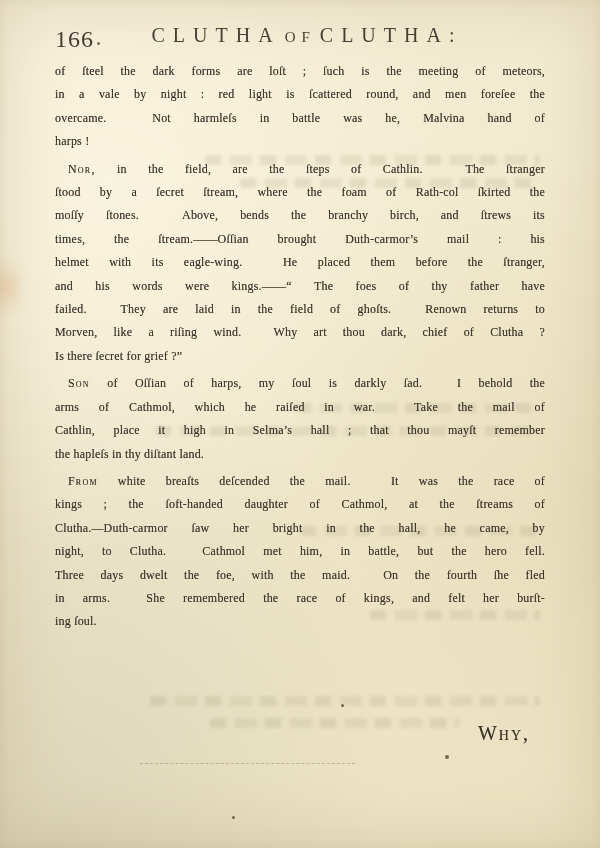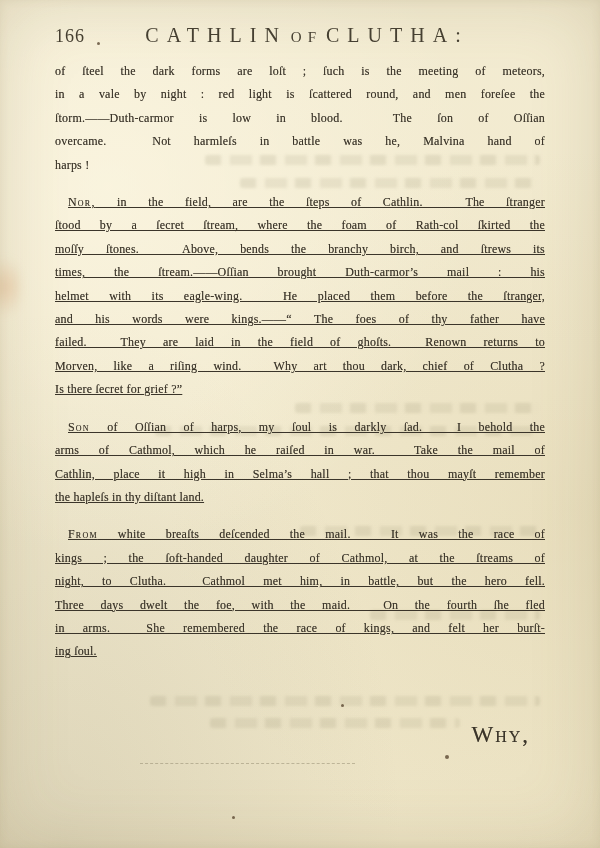--- a/index.html
+++ b/index.html
@@ -18,43 +18,43 @@
   .page::after{
     content:"";position:absolute;inset:0;pointer-events:none;
     box-shadow:inset 0 0 70px rgba(125,105,60,0.20), inset 0 0 10px rgba(125,105,60,0.10);
   }
   .textblock{
     position:absolute;left:55px;top:24px;width:490px;
   }
   .header{position:relative;height:24px;}
   .pagenum{
     position:absolute;left:0;top:2px;
-    font-size:18px;letter-spacing:1px;color:#433d30;
+    font-size:24px;letter-spacing:1px;color:#433d30;
   }
   .title{
     text-align:center;font-size:20px;color:#453f32;
     letter-spacing:8px;white-space:nowrap;padding-left:14px;
   }
   .title .of{font-size:15px;letter-spacing:6px;margin:0 4px;text-align:right;}
   .body{margin-top:12px;font-size:12px;}
   .para{margin:0;}
-  .para + .para{margin-top:14px;text-decoration:underline;}
+  .para + .para{margin-top:4px;}
   .line{
     line-height:23.4px;
     text-align:justify;
     text-align-last:justify;
     letter-spacing:0.2px;
     text-shadow:0 0 0.5px rgba(59,53,42,0.55);
   }
   .line.last{text-align:justify;text-align-last:left;}
   .line.ind{text-indent:13px;}
   .lead{font-variant:small-caps;letter-spacing:1.2px;}
   .catchword{
     position:absolute;top:722px;right:70px;
-    font-size:23px;font-variant:small-caps;letter-spacing:2px;
+    font-size:20px;font-variant:small-caps;letter-spacing:2px;
     color:#3b352a;text-shadow:0 0 0.5px rgba(59,53,42,0.55);
   }
   
   .ghost{
     position:absolute;height:10px;border-radius:3px;
     background:repeating-linear-gradient(90deg,
       rgba(138,131,99,0.30) 0px, rgba(138,131,99,0.30) 16px,
       rgba(138,131,99,0.02) 16px, rgba(138,131,99,0.02) 25px,
       rgba(138,131,99,0.24) 25px, rgba(138,131,99,0.24) 47px,
       rgba(138,131,99,0.02) 47px, rgba(138,131,99,0.02) 55px);
@@ -94,28 +94,27 @@
       <div class="speck" style="top: 704px; left: 341px; width: 3px; height: 3px;"></div>
       <div class="speck" style="top: 42px; left: 97px; width: 3px; height: 3px;"></div>
       <div class="speck" style="top: 816px; left: 232px; width: 3px; height: 3px;"></div>
       <div class="dashline" style="top: 763px; left: 140px; width: 215px;"></div>
     </div>
 
   <div class="textblock">
     <div class="header">
       <span class="pagenum">166</span>
       <div class="title">
-        <span>CATHLIN</span><span class="of">OF</span><span>CLUTHA:</span>
+        <span>CLUTHA</span><span class="of">OF</span><span>CLUTHA:</span>
       </div>
     </div>
     <div class="body" id="page-body">
         <div class="para">
           <div class="line">of ſteel the dark forms are loſt ; ſuch is the meeting of meteors,</div>
           <div class="line">in a vale by night : red light is ſcattered round, and men foreſee the</div>
-          <div class="line">ſtorm.——Duth-carmor is low in blood.&nbsp; The ſon of Oſſian</div>
           <div class="line">overcame.&nbsp; Not harmleſs in battle was he, Malvina hand of</div>
           <div class="line last">harps !</div>
         </div>
         <div class="para">
           <div class="line ind"><span class="lead">Nor,</span> in the field, are the ſteps of Cathlin.&nbsp; The ſtranger</div>
           <div class="line">ſtood by a ſecret ſtream, where the foam of Rath-col ſkirted the</div>
           <div class="line">moſſy ſtones.&nbsp; Above, bends the branchy birch, and ſtrews its</div>
           <div class="line">times, the ſtream.——Oſſian brought Duth-carmor’s mail : his</div>
           <div class="line">helmet with its eagle-wing.&nbsp; He placed them before the ſtranger,</div>
           <div class="line">and his words were kings.——“ The foes of thy father have</div>
@@ -125,20 +124,21 @@
         </div>
         <div class="para">
           <div class="line ind"><span class="lead">Son</span> of Oſſian of harps, my ſoul is darkly ſad.&nbsp; I behold the</div>
           <div class="line">arms of Cathmol, which he raiſed in war.&nbsp; Take the mail of</div>
           <div class="line">Cathlin, place it high in Selma’s hall ; that thou mayſt remember</div>
           <div class="line last">the hapleſs in thy diſtant land.</div>
         </div>
         <div class="para">
           <div class="line ind"><span class="lead">From</span> white breaſts deſcended the mail.&nbsp; It was the race of</div>
           <div class="line">kings ; the ſoft-handed daughter of Cathmol, at the ſtreams of</div>
+          <div class="line">Clutha.—Duth-carmor ſaw her bright in the hall, he came, by</div>
           <div class="line">night, to Clutha.&nbsp; Cathmol met him, in battle, but the hero fell.</div>
           <div class="line">Three days dwelt the foe, with the maid.&nbsp; On the fourth ſhe fled</div>
           <div class="line">in arms.&nbsp; She remembered the race of kings, and felt her burſt-</div>
           <div class="line last">ing ſoul.</div>
         </div>
       </div>
   </div>
 
   <div class="catchword">Why,</div>
 

